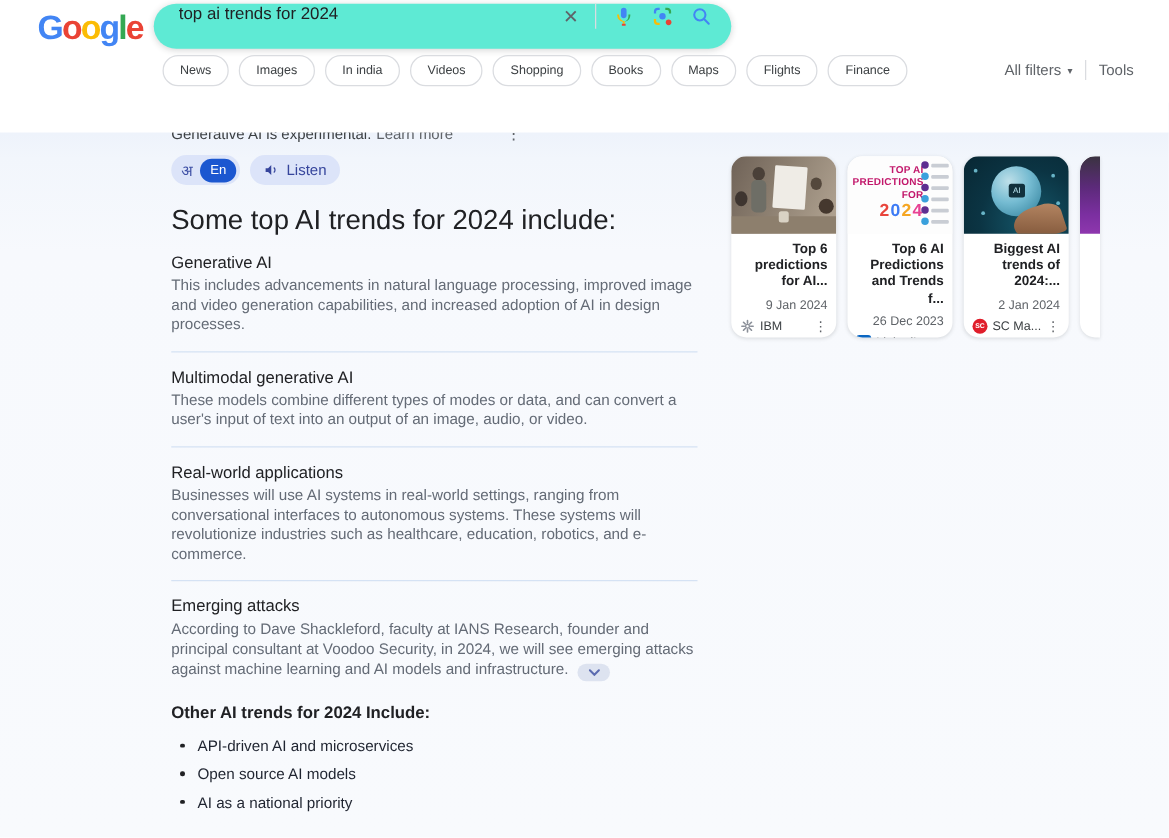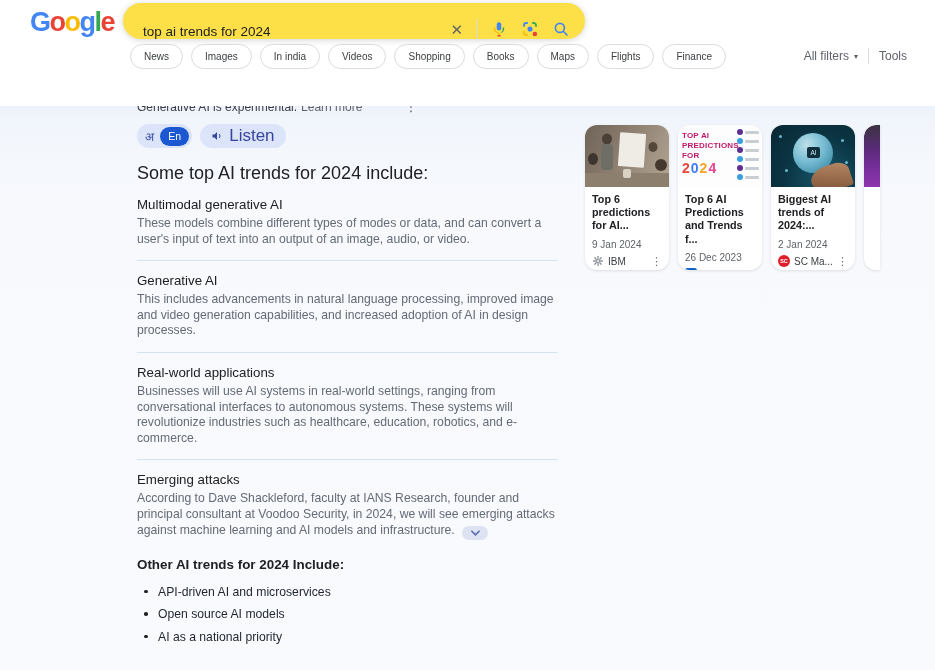--- a/index.html
+++ b/index.html
@@ -6,22 +6,22 @@
   html,body { width:935px; height:670px; overflow:hidden; background:#fff;
     font-family:"Liberation Sans", sans-serif; }
   .stage { position:absolute; top:0; left:0; width:935px; height:670px; background:#fff; }
 
   
   .topbar { position:absolute; top:0; left:0; width:935px; height:106px; background:#fff; z-index:5; }
   .glogo { position:absolute; left:30px; top:7px; font-size:27px; font-weight:bold; letter-spacing:-1.5px; cursor:pointer; }
   .glogo span { display:inline-block; }
   .gl-b{color:#4285F4}.gl-r{color:#EA4335}.gl-y{color:#FBBC05}.gl-g{color:#34A853}
 
-  .searchbar { position:absolute; left:123px; top:3px; width:462px; height:36px; background:#fde047;
-    border-radius:18px; box-shadow:0 1px 6px rgba(32,33,36,.20); display:flex; align-items:flex-end; }
+  .searchbar { position:absolute; left:123px; top:3px; width:462px; height:36px; background:#5eead4;
+    border-radius:18px; box-shadow:0 1px 6px rgba(32,33,36,.20); display:flex; align-items:flex-start; }
   .searchbar input { border:none; outline:none; flex:1 1 auto; margin-left:20px; font-size:13.5px;
     color:#202124; font-family:"Liberation Sans", sans-serif; background:transparent; }
   .sb-icons { display:flex; align-items:center; gap:13px; margin-right:15px; }
   .x-icon { font-size:15px; color:#5f6368; cursor:pointer; line-height:1; }
   .sb-divider { width:1px; height:20px; background:#dadce0; }
 
   
   .chips { position:absolute; left:130px; top:44px; display:flex; gap:8px; }
   .chip { height:25px; padding:0 13px; border:1px solid #dadce0; border-radius:13px; background:#fff;
     font-size:10px; color:#3c4043; display:flex; align-items:center; cursor:pointer; white-space:nowrap; }
@@ -43,42 +43,42 @@
   .kebab { color:#5f6368; font-size:13px; margin-left:42px; cursor:pointer; letter-spacing:0; }
 
   .langrow { display:flex; gap:8px; margin-top:10px; align-items:center; }
   .langpill { height:24px; border-radius:12px; background:#dce4f9; display:flex; align-items:center;
     padding:0 3px 0 8px; cursor:pointer; }
   .langpill .tr { font-size:12px; color:#3f51a6; margin-right:6px;
     font-family:"Liberation Sans","DejaVu Sans",sans-serif; }
   .enpill { height:19px; min-width:29px; padding:0 7px; border-radius:10px; background:#1b57d0; color:#fff;
     font-size:10.5px; display:flex; align-items:center; justify-content:center; }
   .listenpill { height:24px; border-radius:12px; background:#dce4f9; display:flex; align-items:center;
-    gap:6px; padding:0 11px; font-size:17px; color:#36459c; cursor:pointer; }
-
-  .h1 { margin-top:15px; font-size:18px; color:#202124; }
+    gap:6px; padding:0 11px; font-size:12px; color:#36459c; cursor:pointer; }
+
+  .h1 { margin-top:15px; font-size:22px; color:#202124; }
 
   .sections { margin-top:13px; }
   .section { padding-bottom:13px; margin-bottom:12px; border-bottom:1px solid #d5e2f4; }
   .section.last { border-bottom:none; margin-bottom:0; padding-bottom:6px; }
   .sec-title { font-size:13.3px; color:#202124; margin-bottom:4px; cursor:pointer; }
   .sec-body { font-size:12.2px; line-height:15.6px; color:#646b76; }
   .expandpill { display:inline-flex; align-items:center; justify-content:center; width:26px; height:14px;
     border-radius:8px; background:#dde3f0; vertical-align:-2px; margin-left:4px; cursor:pointer; }
 
   .otherhead { margin-top:11px; font-size:13.4px; font-weight:bold; color:#202124; }
   .bullets { margin-top:13px; list-style:none; }
   .bullets li { position:relative; padding-left:21px; font-size:12.2px; color:#1f2430; margin-bottom:8.5px; }
   .bullets li::before { content:""; position:absolute; left:7px; top:5px; width:3.5px; height:3.5px;
     border-radius:50%; background:#202124; }
 
   
   .cards { position:absolute; left:585px; top:43px; display:flex; gap:9px; }
   .card { width:84px; height:145px; background:#fff; border-radius:12px;
-    box-shadow:0 1px 3px rgba(60,64,67,.15); overflow:hidden; cursor:pointer; flex:0 0 auto; }
+    box-shadow:0 1px 3px rgba(60,64,67,.15); overflow:hidden; cursor:pointer; flex:0 0 auto;text-align:right; }
   .thumb { width:84px; height:62px; position:relative; overflow:hidden; }
   .cbody { padding:6px 7px 0 7px; }
   .ctitle { font-size:10.8px; line-height:13.2px; color:#202124; font-weight:bold; }
   .cdate { font-size:10px; color:#5f6368; margin-top:6px; }
   .csrc { display:flex; align-items:center; margin-top:5px; }
   .cname { font-size:10px; color:#3c4043; margin-left:4px; white-space:nowrap; overflow:hidden; }
   .ckebab { margin-left:auto; color:#5f6368; font-size:11px; }
 
   
   .t-ibm { background:linear-gradient(115deg,#6f6257 0%, #8d8071 45%, #b4a694 100%); }
@@ -195,27 +195,27 @@
           </span>
           <span>Listen</span>
         </div>
       </div>
 
       <div class="h1">Some top AI trends for 2024 include:</div>
 
       <div class="sections">
 
         <div class="section">
+          <div class="sec-title">Generative AI</div>
+          <div class="sec-body">This includes advancements in natural language processing, improved image and video generation capabilities, and increased adoption of AI in design processes.</div>
+        </div>
+
+        <div class="section">
           <div class="sec-title">Multimodal generative AI</div>
           <div class="sec-body">These models combine different types of modes or data, and can convert a user's input of text into an output of an image, audio, or video.</div>
-        </div>
-
-        <div class="section">
-          <div class="sec-title">Generative AI</div>
-          <div class="sec-body">This includes advancements in natural language processing, improved image and video generation capabilities, and increased adoption of AI in design processes.</div>
         </div>
 
         <div class="section">
           <div class="sec-title">Real-world applications</div>
           <div class="sec-body">Businesses will use AI systems in real-world settings, ranging from conversational interfaces to autonomous systems. These systems will revolutionize industries such as healthcare, education, robotics, and e-commerce.</div>
         </div>
 
         <div class="section last">
           <div class="sec-title">Emerging attacks</div>
           <div class="sec-body">

